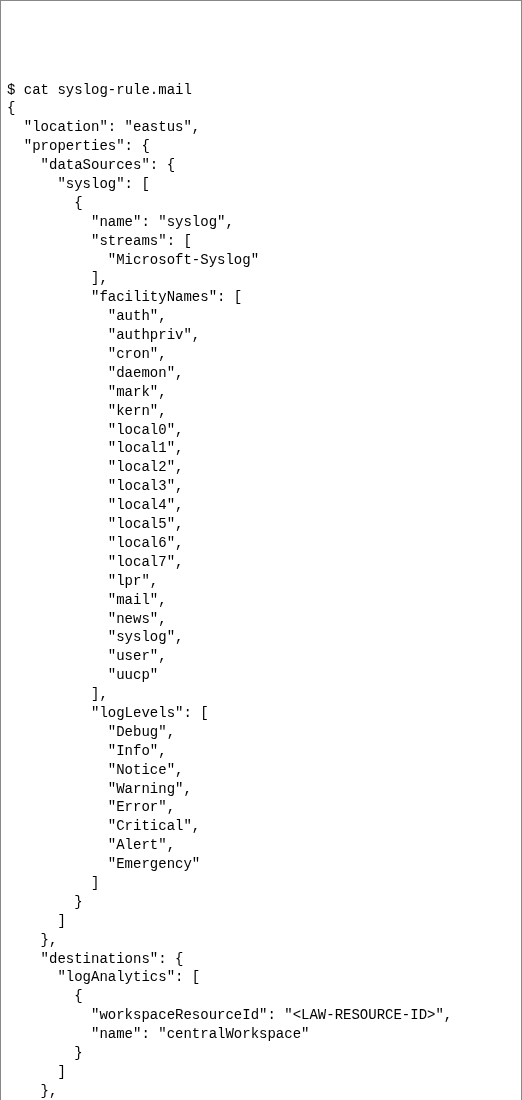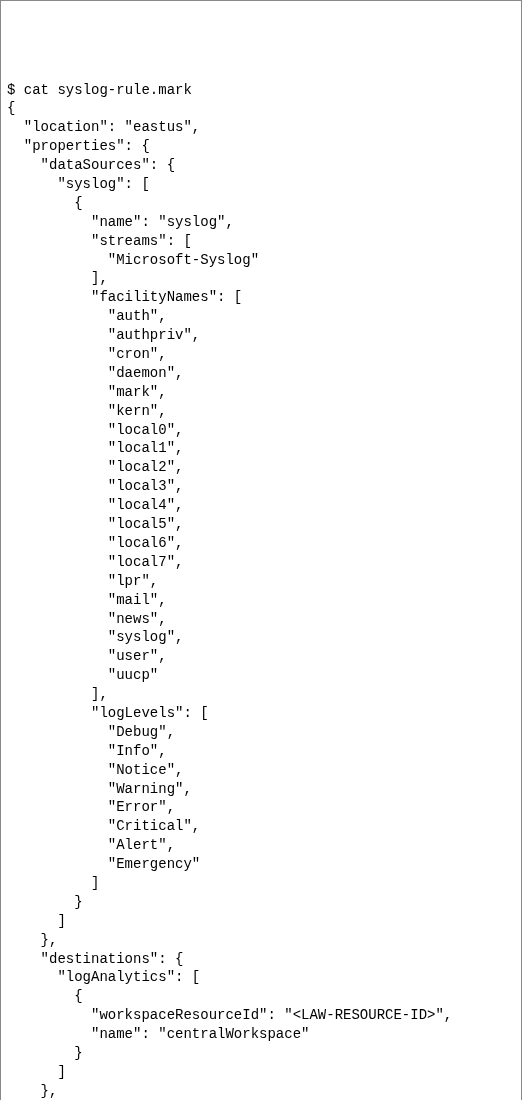--- a/index.html
+++ b/index.html
@@ -20,21 +20,21 @@
     }
     .terminal {
       font-family: "Courier New", Courier, monospace;
     }
   </style>
 </head>
 <body>
 
 
 
-<div class="terminal"><span>$</span> <span>cat</span> <span>syslog-rule.mark</span>
+<div class="terminal"><span>$</span> <span>cat</span> <span>syslog-rule.mail</span>
 <span id="json-out">{
   "location": "eastus",
   "properties": {
     "dataSources": {
       "syslog": [
         {
           "name": "syslog",
           "streams": [
             "Microsoft-Syslog"
           ],

